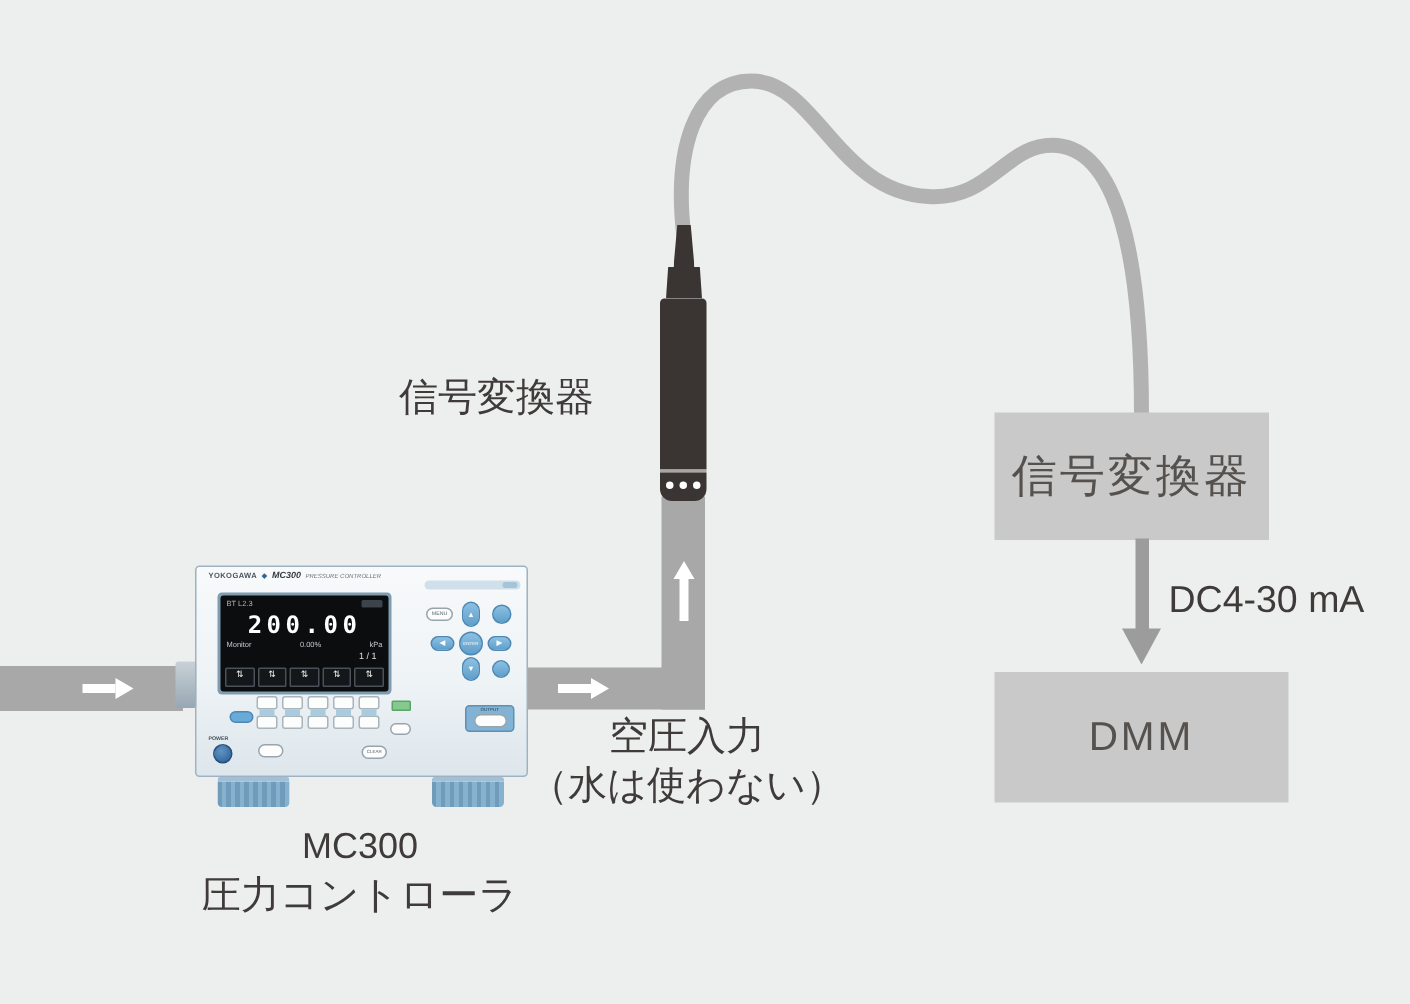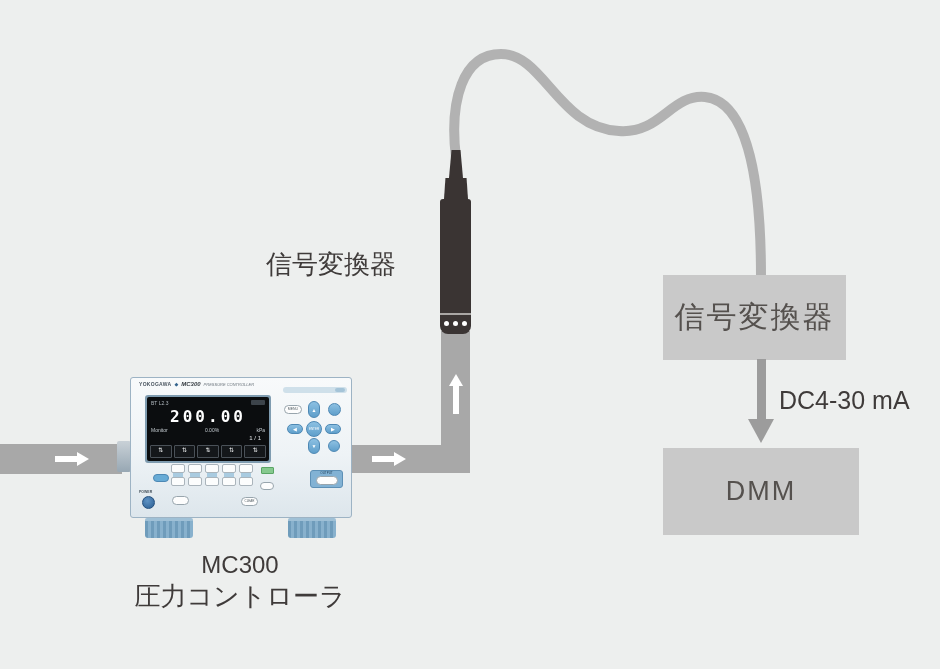--- a/index.html
+++ b/index.html
@@ -63,21 +63,21 @@
     background:repeating-linear-gradient(90deg,#6f9cbb 0 3px,#88b1cd 3px 6px);
     border-top:3px solid #9fc0d6;box-sizing:border-box;}
   .foot-left{left:145px;} .foot-right{left:288px;}
 
   .brand-strip{left:8px;top:3px;height:9px;display:flex;gap:3px;align-items:baseline;white-space:nowrap;}
   .brand-name{font-size:5px;font-weight:bold;color:#4a5560;letter-spacing:.3px;}
   .brand-mark{font-size:5px;color:#34648e;}
   .brand-model{font-size:6px;font-weight:bold;font-style:italic;color:#333a40;}
   .brand-tag{font-size:4px;font-style:italic;color:#6a747c;}
 
-  .display-bezel{left:14px;top:17px;width:126px;height:68px;background:#7f9cb0;border-radius:3px;text-decoration:underline;}
+  .display-bezel{left:14px;top:17px;width:116px;height:68px;background:#7f9cb0;border-radius:3px;text-decoration:underline;}
   .screen{position:absolute;left:2px;top:2px;right:2px;bottom:2px;background:#0b0d0f;border-radius:2px;
     display:flex;flex-direction:column;overflow:hidden;}
   .scr-status{height:9px;display:flex;justify-content:space-between;align-items:center;
     padding:1px 4px 0;font-size:5px;color:#aeb6bc;}
   .scr-chip{width:14px;height:5px;background:#3c434a;border-radius:1px;}
   .scr-main{flex:0 0 20px;font-family:"DejaVu Sans Mono",monospace;font-weight:bold;font-size:16px;
     color:#ffffff;text-align:center;letter-spacing:3px;line-height:20px;}
   .scr-info{height:8px;display:flex;justify-content:space-between;padding:0 4px;font-size:5px;color:#c2c9ce;}
   .scr-page{height:9px;text-align:right;padding-right:8px;font-size:6px;color:#dde1e4;}
   .scr-softkeys{flex:1;display:flex;gap:2px;padding:1px 3px 3px;}
@@ -161,20 +161,24 @@
     <span>信号変換器</span>
   </div>
   <div class="abs conv-arrow-stem"></div>
   <div class="abs conv-arrow-head"></div>
   <div class="abs dlabel dc-label">DC4-30 mA</div>
   <div class="abs gbox dmm-box">
     <span>DMM</span>
   </div>
 
   <div class="abs dlabel sensor-label">信号変換器</div>
+  <div class="abs dlabel input-label">
+    <div>空圧入力</div>
+    <div>（水は使わない）</div>
+  </div>
   <div class="abs dlabel device-caption">
     <div class="cap1">MC300</div>
     <div>圧力コントローラ</div>
   </div>
 
   <div class="abs inlet-connector"></div>
   <div class="abs foot foot-left"></div>
   <div class="abs foot foot-right"></div>
 
   <div class="abs device">

